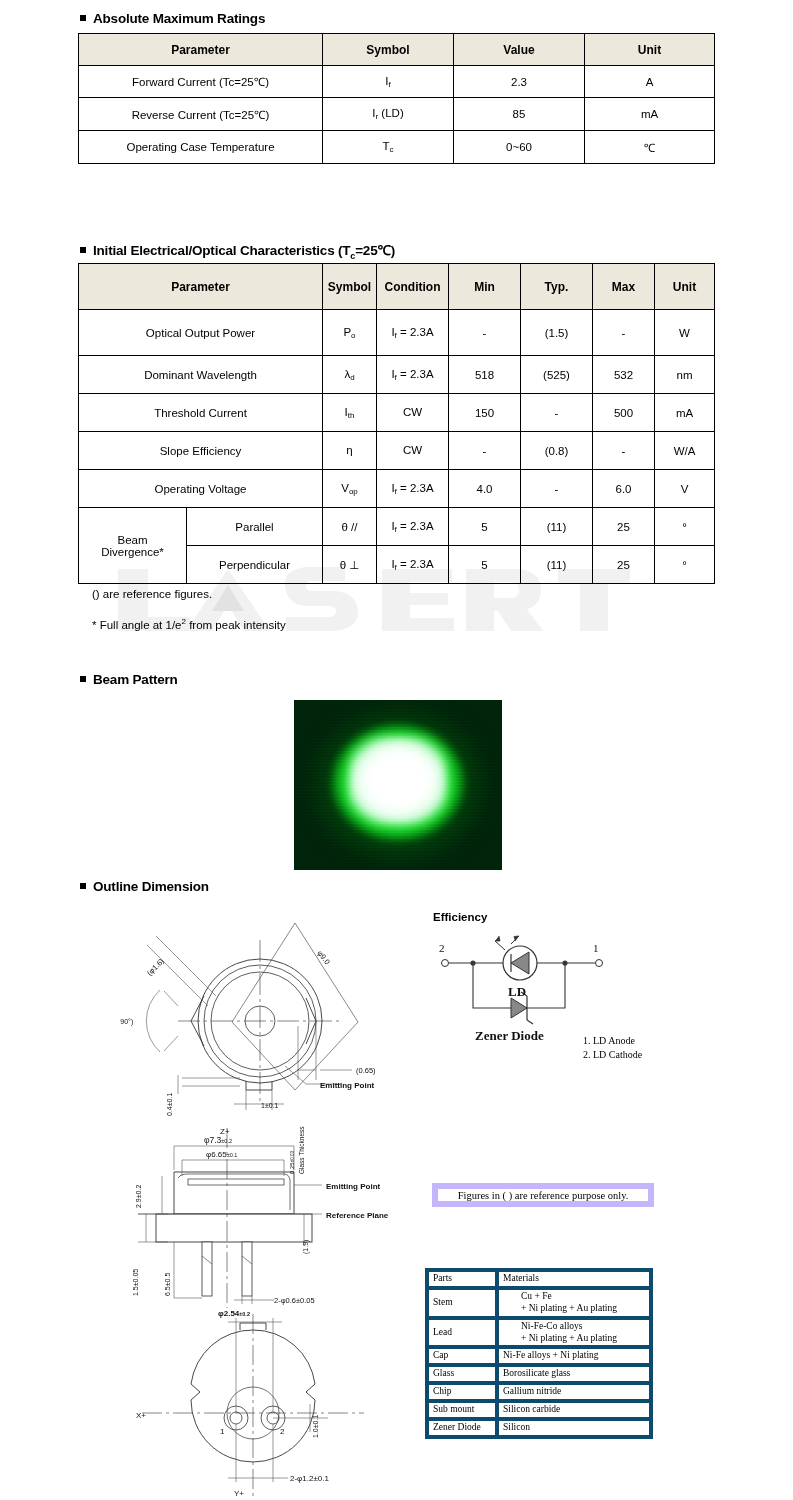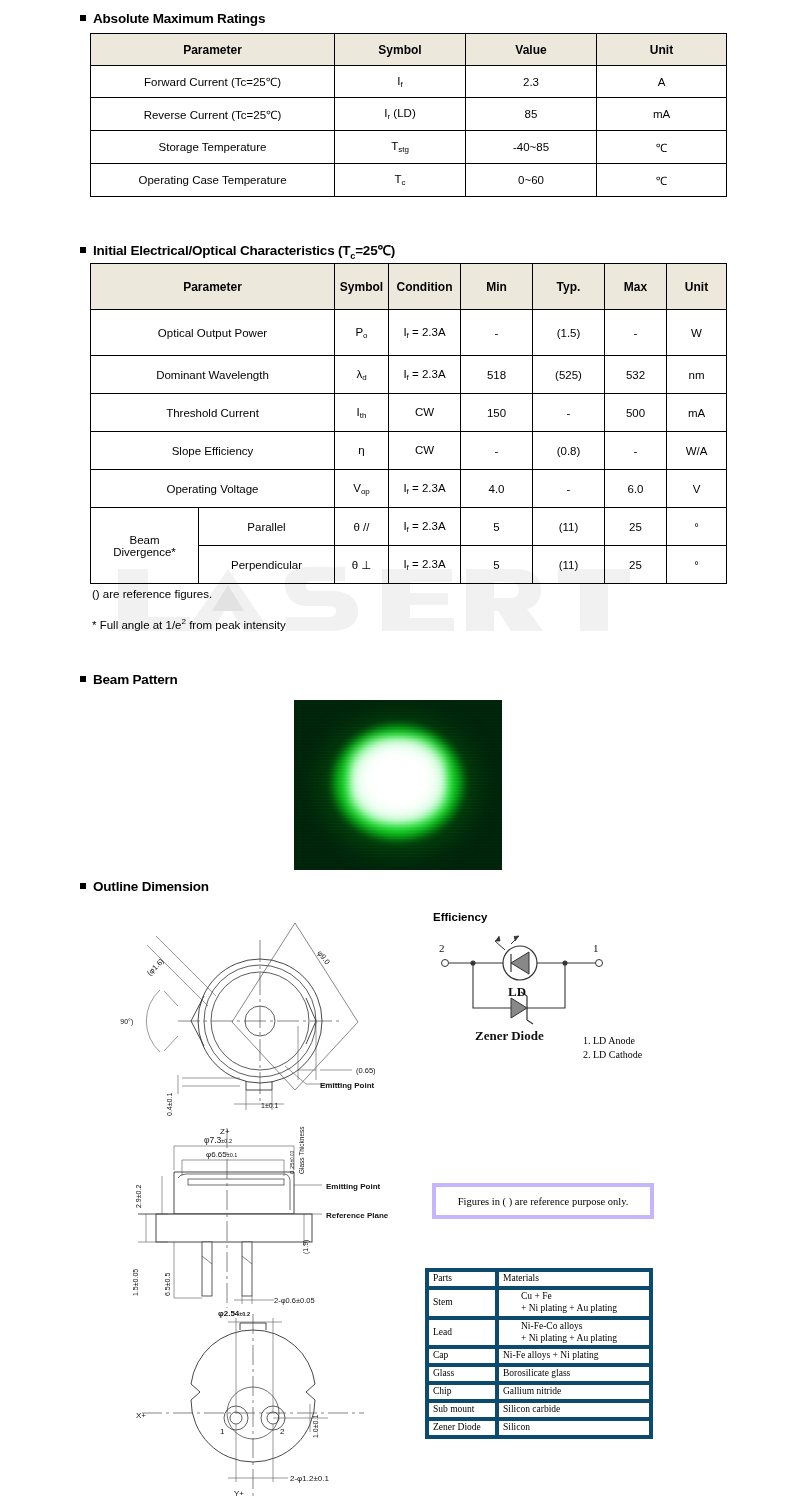--- a/index.html
+++ b/index.html
@@ -43,21 +43,20 @@
   }
   .sec-head sub { font-size: 9px; }
 
   
   .dt {
     position: absolute;
     border-collapse: collapse;
     table-layout: fixed;
     z-index: 2;
     background: transparent;
-    margin-left: 12px;
   }
   .dt th, .dt td {
     border: 1.6px solid #000;
     text-align: center;
     vertical-align: middle;
     font-size: 11.5px;
     color: #000;
     padding: 0 2px;
   }
   .dt th {
@@ -149,22 +148,22 @@
     left: 583px; top: 1034px;
     font-size: 10px;
     font-family: "Liberation Serif", serif;
     line-height: 1.35;
     z-index: 2;
   }
 
   .ref-box {
     position: absolute;
     left: 432px; top: 1183px;
-    width: 222px; height: 36px;
-    border: 4px solid #c4b5fd;
+    width: 222px; height: 24px;
+    border: 6px solid #c4b5fd;
     font-family: "Liberation Serif", serif;
     font-size: 10.5px;
     display: flex; align-items: center; justify-content: center;
     z-index: 2;
   }
 
   
   #mat {
     position: absolute;
     left: 425px; top: 1268px;
@@ -240,26 +239,20 @@
       <td>Forward Current (Tc=25℃)</td>
       <td><span>I</span><sub>f</sub><span></span></td>
       <td>2.3</td>
       <td>A</td>
     </tr>
     <tr>
       <td>Reverse Current (Tc=25℃)</td>
       <td><span>I</span><sub>r</sub><span> (LD)</span></td>
       <td>85</td>
       <td>mA</td>
-    </tr>
-    <tr>
-      <td>Storage Temperature</td>
-      <td><span>T</span><sub>stg</sub><span></span></td>
-      <td>-40~85</td>
-      <td>℃</td>
     </tr>
     <tr>
       <td>Operating Case Temperature</td>
       <td><span>T</span><sub>c</sub><span></span></td>
       <td>0~60</td>
       <td>℃</td>
     </tr>
   </tbody>
 </table>
 

